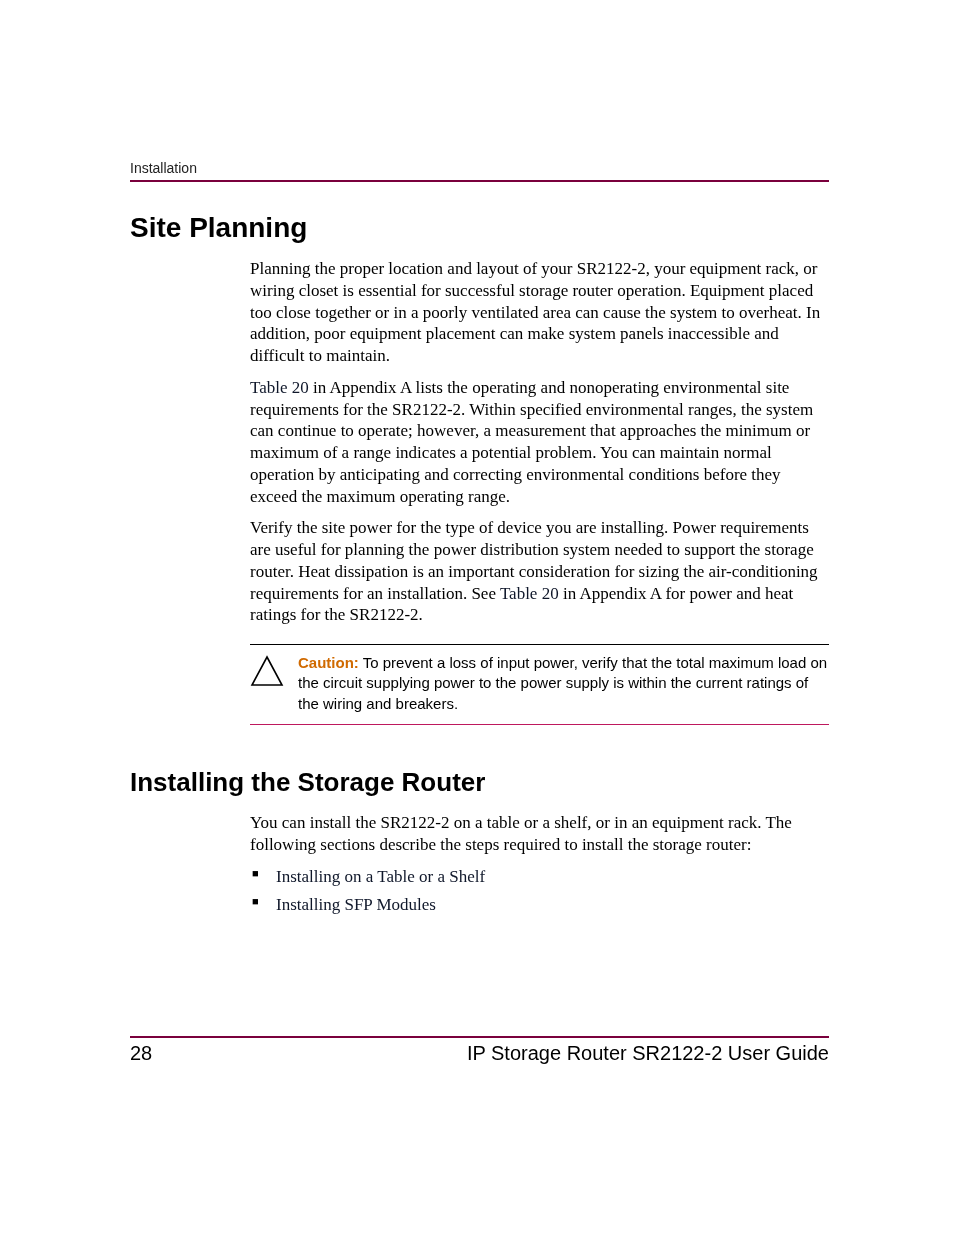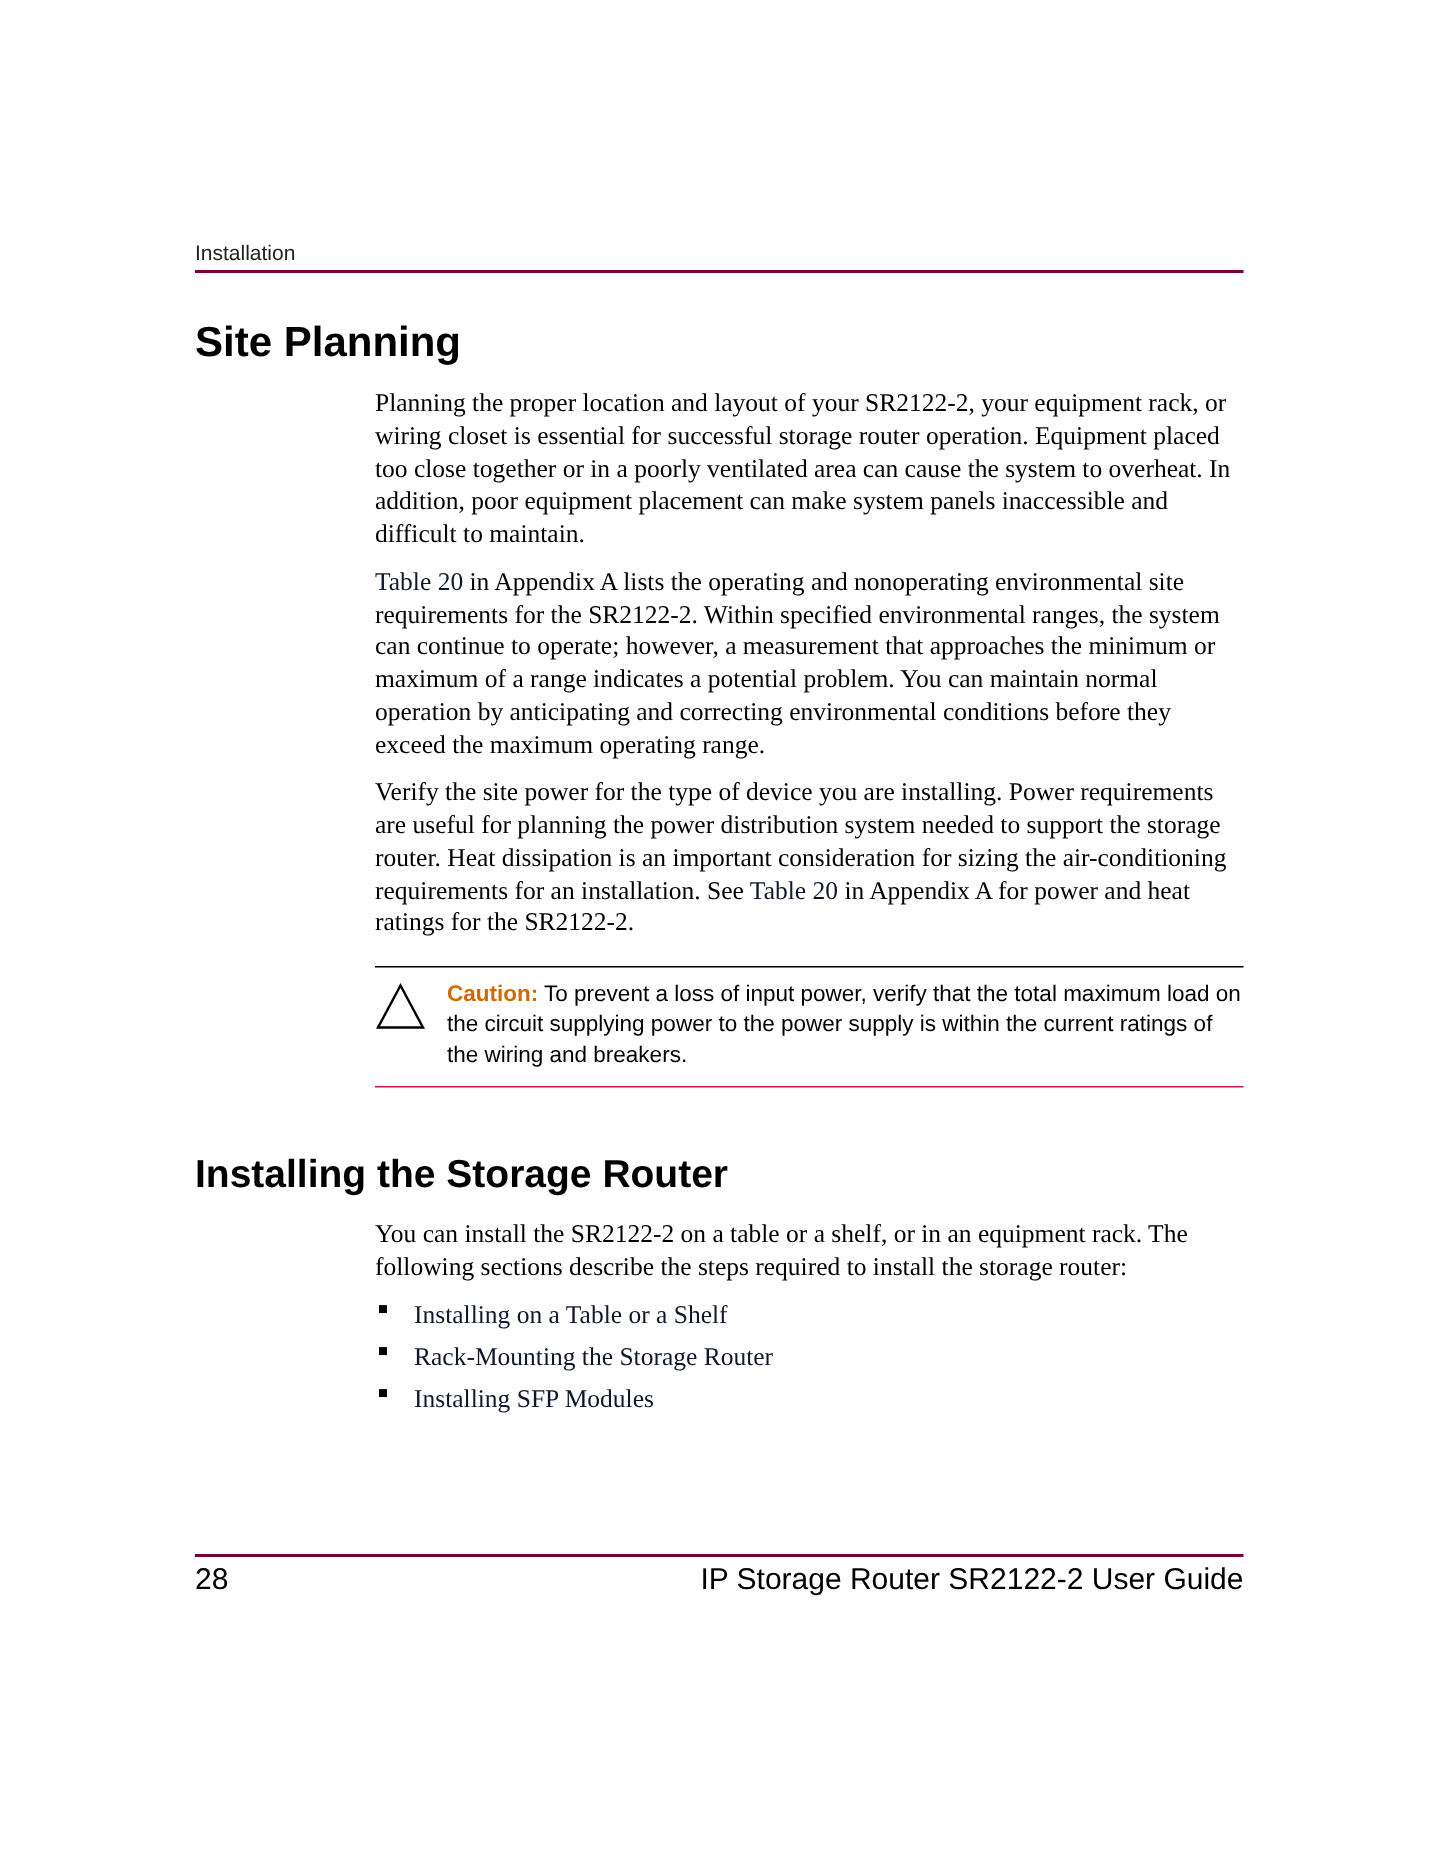--- a/index.html
+++ b/index.html
@@ -144,21 +144,20 @@
       <span class="caution-label">Caution:</span><span>  To prevent a loss of input power, verify that the total maximum load on the circuit supplying power to the power supply is within the current ratings of the wiring and breakers.</span>
     </div>
   </div>
 
   <h1 class="section2">Installing the Storage Router</h1>
 
   <div class="body-block">
     <p>You can install the SR2122-2 on a table or a shelf, or in an equipment rack. The following sections describe the steps required to install the storage router:</p>
     <ul class="linklist">
       <li><a class="xref" href="#">Installing on a Table or a Shelf</a></li>
-      <li><a class="xref" href="#">Rack-Mounting the Storage Router</a></li>
       <li><a class="xref" href="#">Installing SFP Modules</a></li>
     </ul>
   </div>
 
   <div class="footer">
     <hr class="footer-rule">
     <div class="footer-row">
       <span>28</span>
       <span>IP Storage Router SR2122-2 User Guide</span>
     </div>

